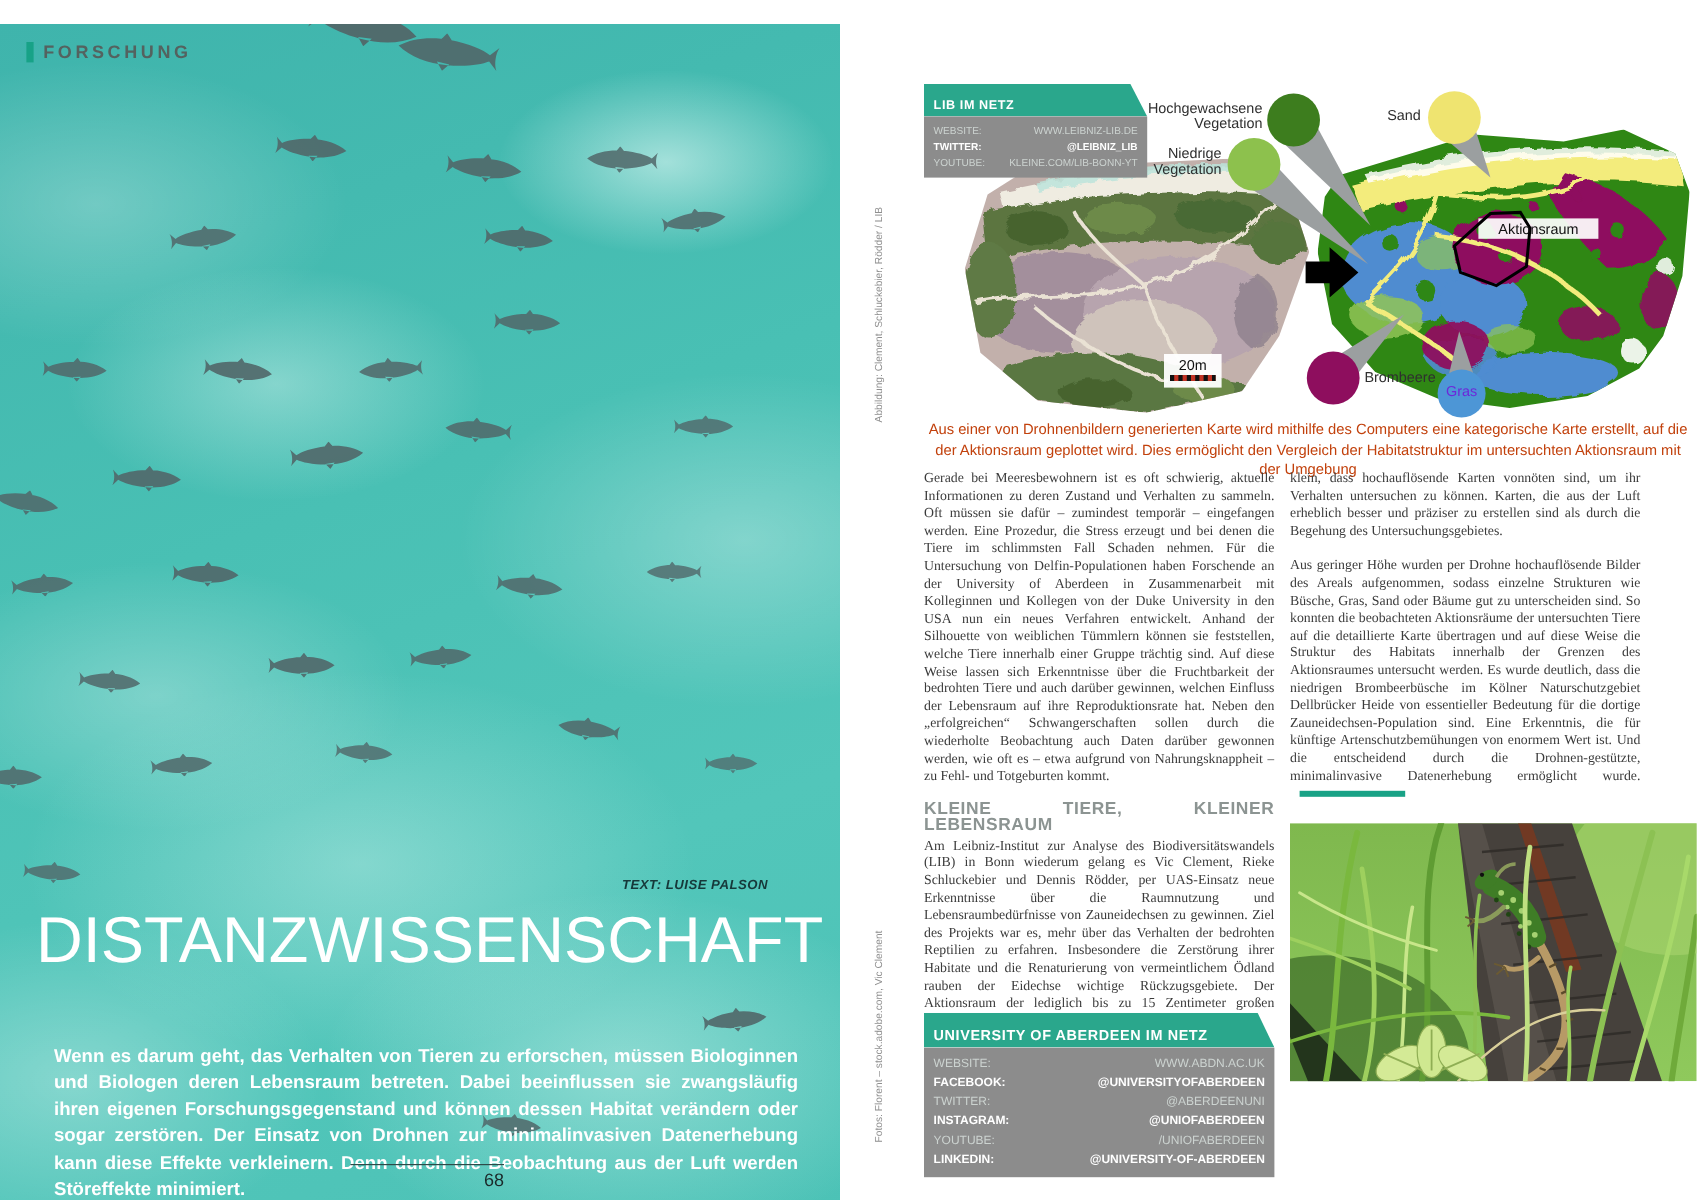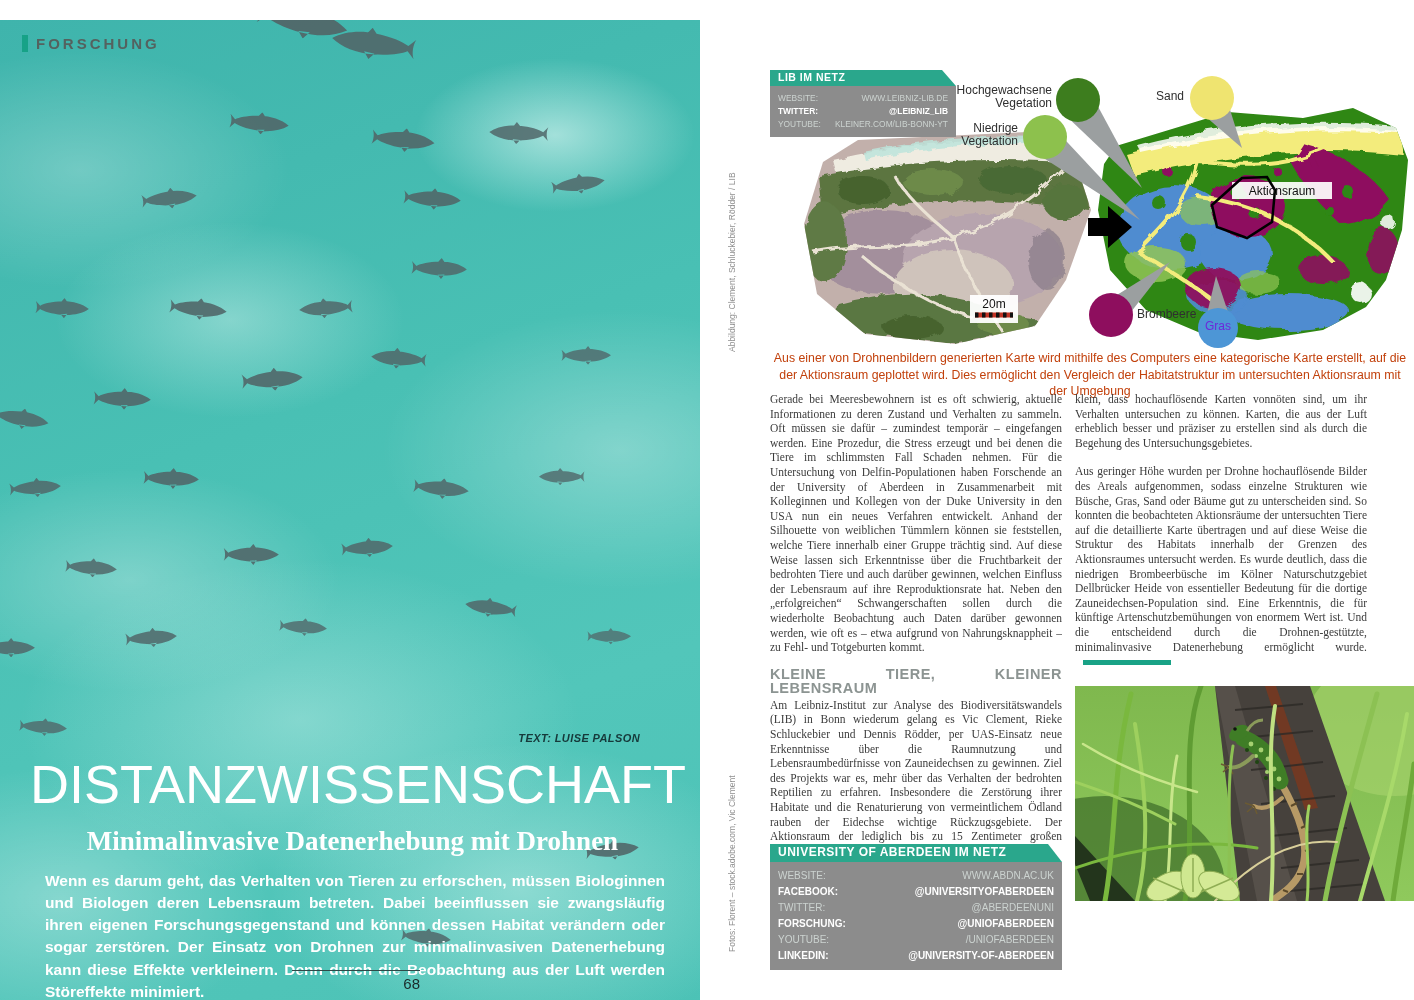--- a/index.html
+++ b/index.html
@@ -45,21 +45,21 @@
   .credit-top    { left:727px; top:332px; width:292px; }
   .credit-bottom { left:727px; top:932px; width:252px; }
 
   
   .rpage { position:absolute; left:770px; top:0; width:644px; height:1000px; background:#fff; }
 
   
   .netbox { position:absolute; }
   .netbox .nb-head { background:#2aa78c; color:#fff; font-weight:bold;
                      clip-path:polygon(0 0, calc(100% - 14px) 0, 100% 100%, 0 100%);
-                     padding:1px 8px 3px 8px; letter-spacing:.5px; }
+                     padding:12px 8px 3px 8px; letter-spacing:.5px; }
   .netbox .nb-body { background:#8c8c8c; padding:6px 8px 6px 8px; }
   .nb-row { display:flex; justify-content:space-between; }
   .nb-row.muted  { color:#ccd3d0;align-items:flex-end; }
   .nb-row.strong { color:#ffffff; font-weight:bold; }
   .libbox { left:0; top:50px; width:186px; font-size:8.4px; }
   .libbox .nb-head { font-size:10.5px; }
   .libbox .nb-row { line-height:13px; }
   .abdbox { left:0; top:824px; width:292px; font-size:10px; }
   .abdbox .nb-head { font-size:12px; }
   .abdbox .nb-row { line-height:16px; }
@@ -207,21 +207,20 @@
         <svg class="dolphin" viewBox="0 0 100 36" style="left: 400px; top: 908px; width: 52px; height: 18.72px; transform: rotate(6deg) scaleX(1); opacity: 0.85;">
           <use href="#dolphin-shape"></use>
         </svg>
       </div>
     <div class="section-head">
       <span class="section-bar"></span>
       <span class="section-label">FORSCHUNG</span>
     </div>
     <div class="text-credit">TEXT: LUISE PALSON</div>
     <h1 class="big-title">DISTANZWISSENSCHAFT</h1>
-    <h2 class="sub-title">Minimalinvasive Datenerhebung mit Drohnen</h2>
     <p class="intro">Wenn es darum geht, das Verhalten von Tieren zu erforschen, müssen Biologinnen und Biologen deren Lebensraum betreten. Dabei beeinflussen sie zwangsläufig ihren eigenen Forschungsgegenstand und können dessen Habitat verändern oder sogar zerstören. Der Einsatz von Drohnen zur minimalinvasiven Datenerhebung kann diese Effekte verkleinern. Denn durch die Beobachtung aus der Luft werden Störeffekte minimiert.</p>
     <div class="folio folio-left">
       <span class="rule"></span>
       <span>68</span>
     </div>
   </div>
 
   <div class="gutter-credit credit-top">Abbildung: Clement, Schluckebier, Rödder / LIB</div>
   <div class="gutter-credit credit-bottom">Fotos: Florent – stock.adobe.com, Vic Clement</div>
 
@@ -347,21 +346,21 @@
           <div class="nb-row muted">
               <span>WEBSITE:</span>
               <span>WWW.LEIBNIZ-LIB.DE</span>
             </div>
           <div class="nb-row strong">
               <span>TWITTER:</span>
               <span>@LEIBNIZ_LIB</span>
             </div>
           <div class="nb-row muted">
               <span>YOUTUBE:</span>
-              <span>KLEINER.COM/LIB-BONN-YT</span>
+              <span>KLEINE.COM/LIB-BONN-YT</span>
             </div>
         </div>
       </div>
 
       <div class="fig-caption">Aus einer von Drohnenbildern generierten Karte wird mithilfe des Computers eine kategorische Karte erstellt, auf die der Aktionsraum geplottet wird. Dies ermöglicht den Vergleich der Habitatstruktur im untersuchten Aktionsraum mit der Umgebung</div>
     </div>
 
     <div class="col col1">
       <p>Gerade bei Meeresbewohnern ist es oft schwierig, aktuelle Informationen zu deren Zustand und Verhalten zu sammeln. Oft müssen sie dafür – zumindest temporär – eingefangen werden. Eine Prozedur, die Stress erzeugt und bei denen die Tiere im schlimmsten Fall Schaden nehmen. Für die Untersuchung von Delfin-Populationen haben Forschende an der University of Aberdeen in Zusammenarbeit mit Kolleginnen und Kollegen von der Duke University in den USA nun ein neues Verfahren entwickelt. Anhand der Silhouette von weiblichen Tümmlern können sie feststellen, welche Tiere innerhalb einer Gruppe trächtig sind. Auf diese Weise lassen sich Erkenntnisse über die Fruchtbarkeit der bedrohten Tiere und auch darüber gewinnen, welchen Einfluss der Lebensraum auf ihre Reproduktionsrate hat. Neben den „erfolgreichen“ Schwangerschaften sollen durch die wiederholte Beobachtung auch Daten darüber gewonnen werden, wie oft es – etwa aufgrund von Nahrungsknappheit – zu Fehl- und Totgeburten kommt.</p>
       <h3 class="kicker">KLEINE TIERE, KLEINER LEBENSRAUM</h3>
@@ -381,21 +380,21 @@
           </div>
         <div class="nb-row strong">
             <span>FACEBOOK:</span>
             <span>@UNIVERSITYOFABERDEEN</span>
           </div>
         <div class="nb-row muted">
             <span>TWITTER:</span>
             <span>@ABERDEENUNI</span>
           </div>
         <div class="nb-row strong">
-            <span>FORSCHUNG:</span>
+            <span>INSTAGRAM:</span>
             <span>@UNIOFABERDEEN</span>
           </div>
         <div class="nb-row muted">
             <span>YOUTUBE:</span>
             <span>/UNIOFABERDEEN</span>
           </div>
         <div class="nb-row strong">
             <span>LINKEDIN:</span>
             <span>@UNIVERSITY-OF-ABERDEEN</span>
           </div>

